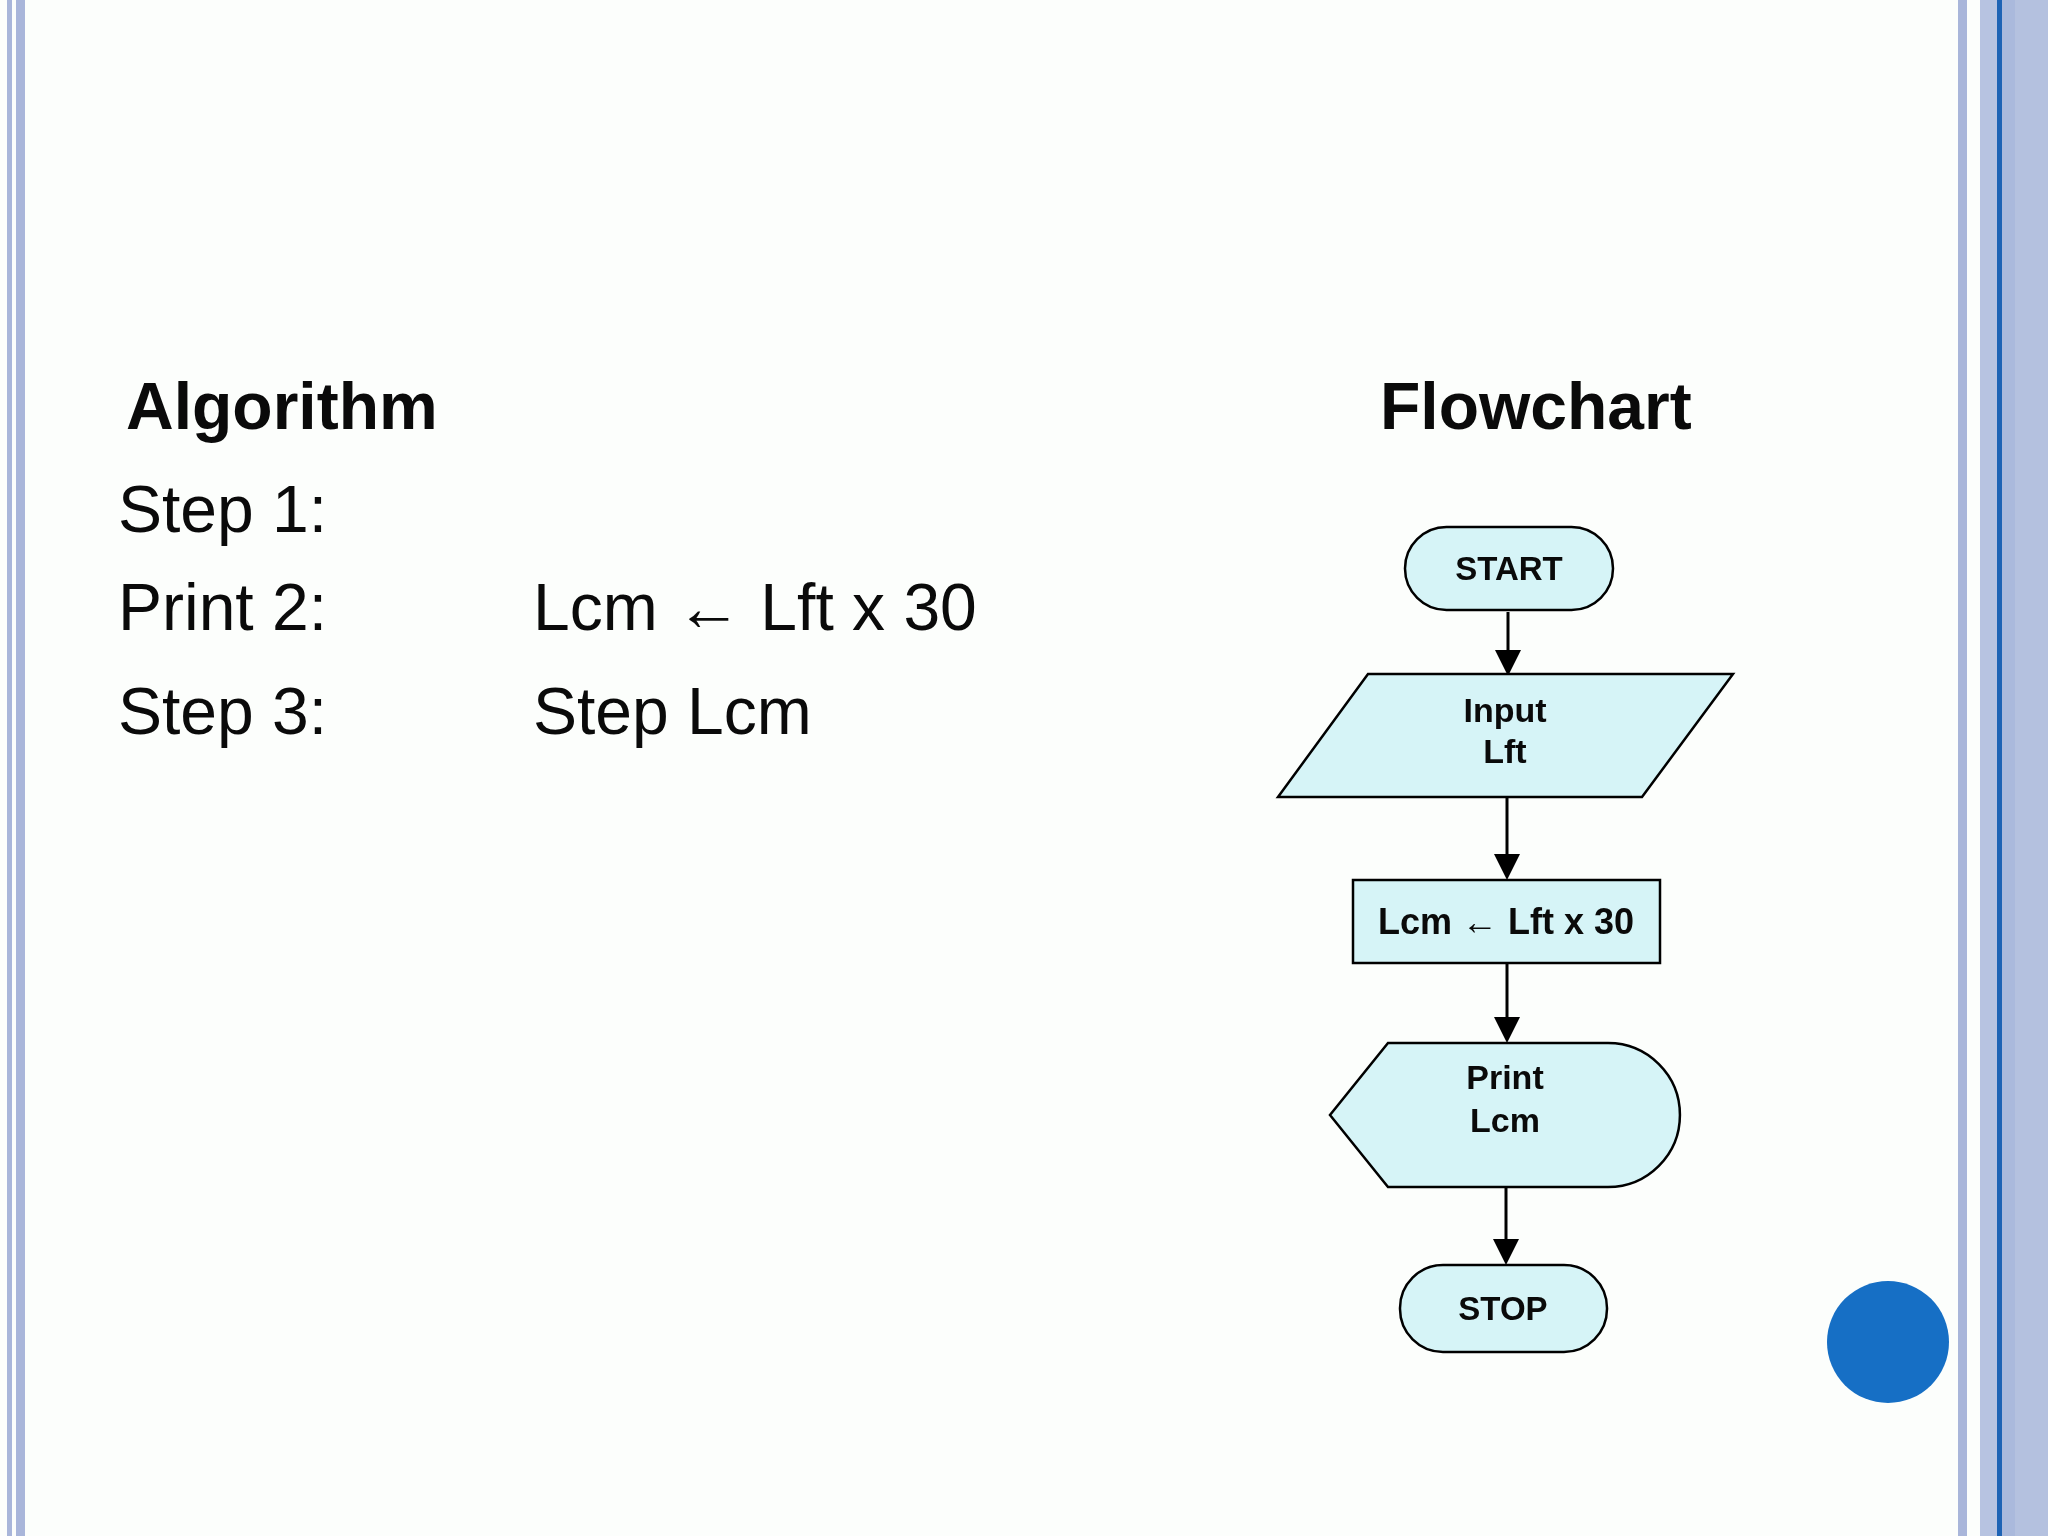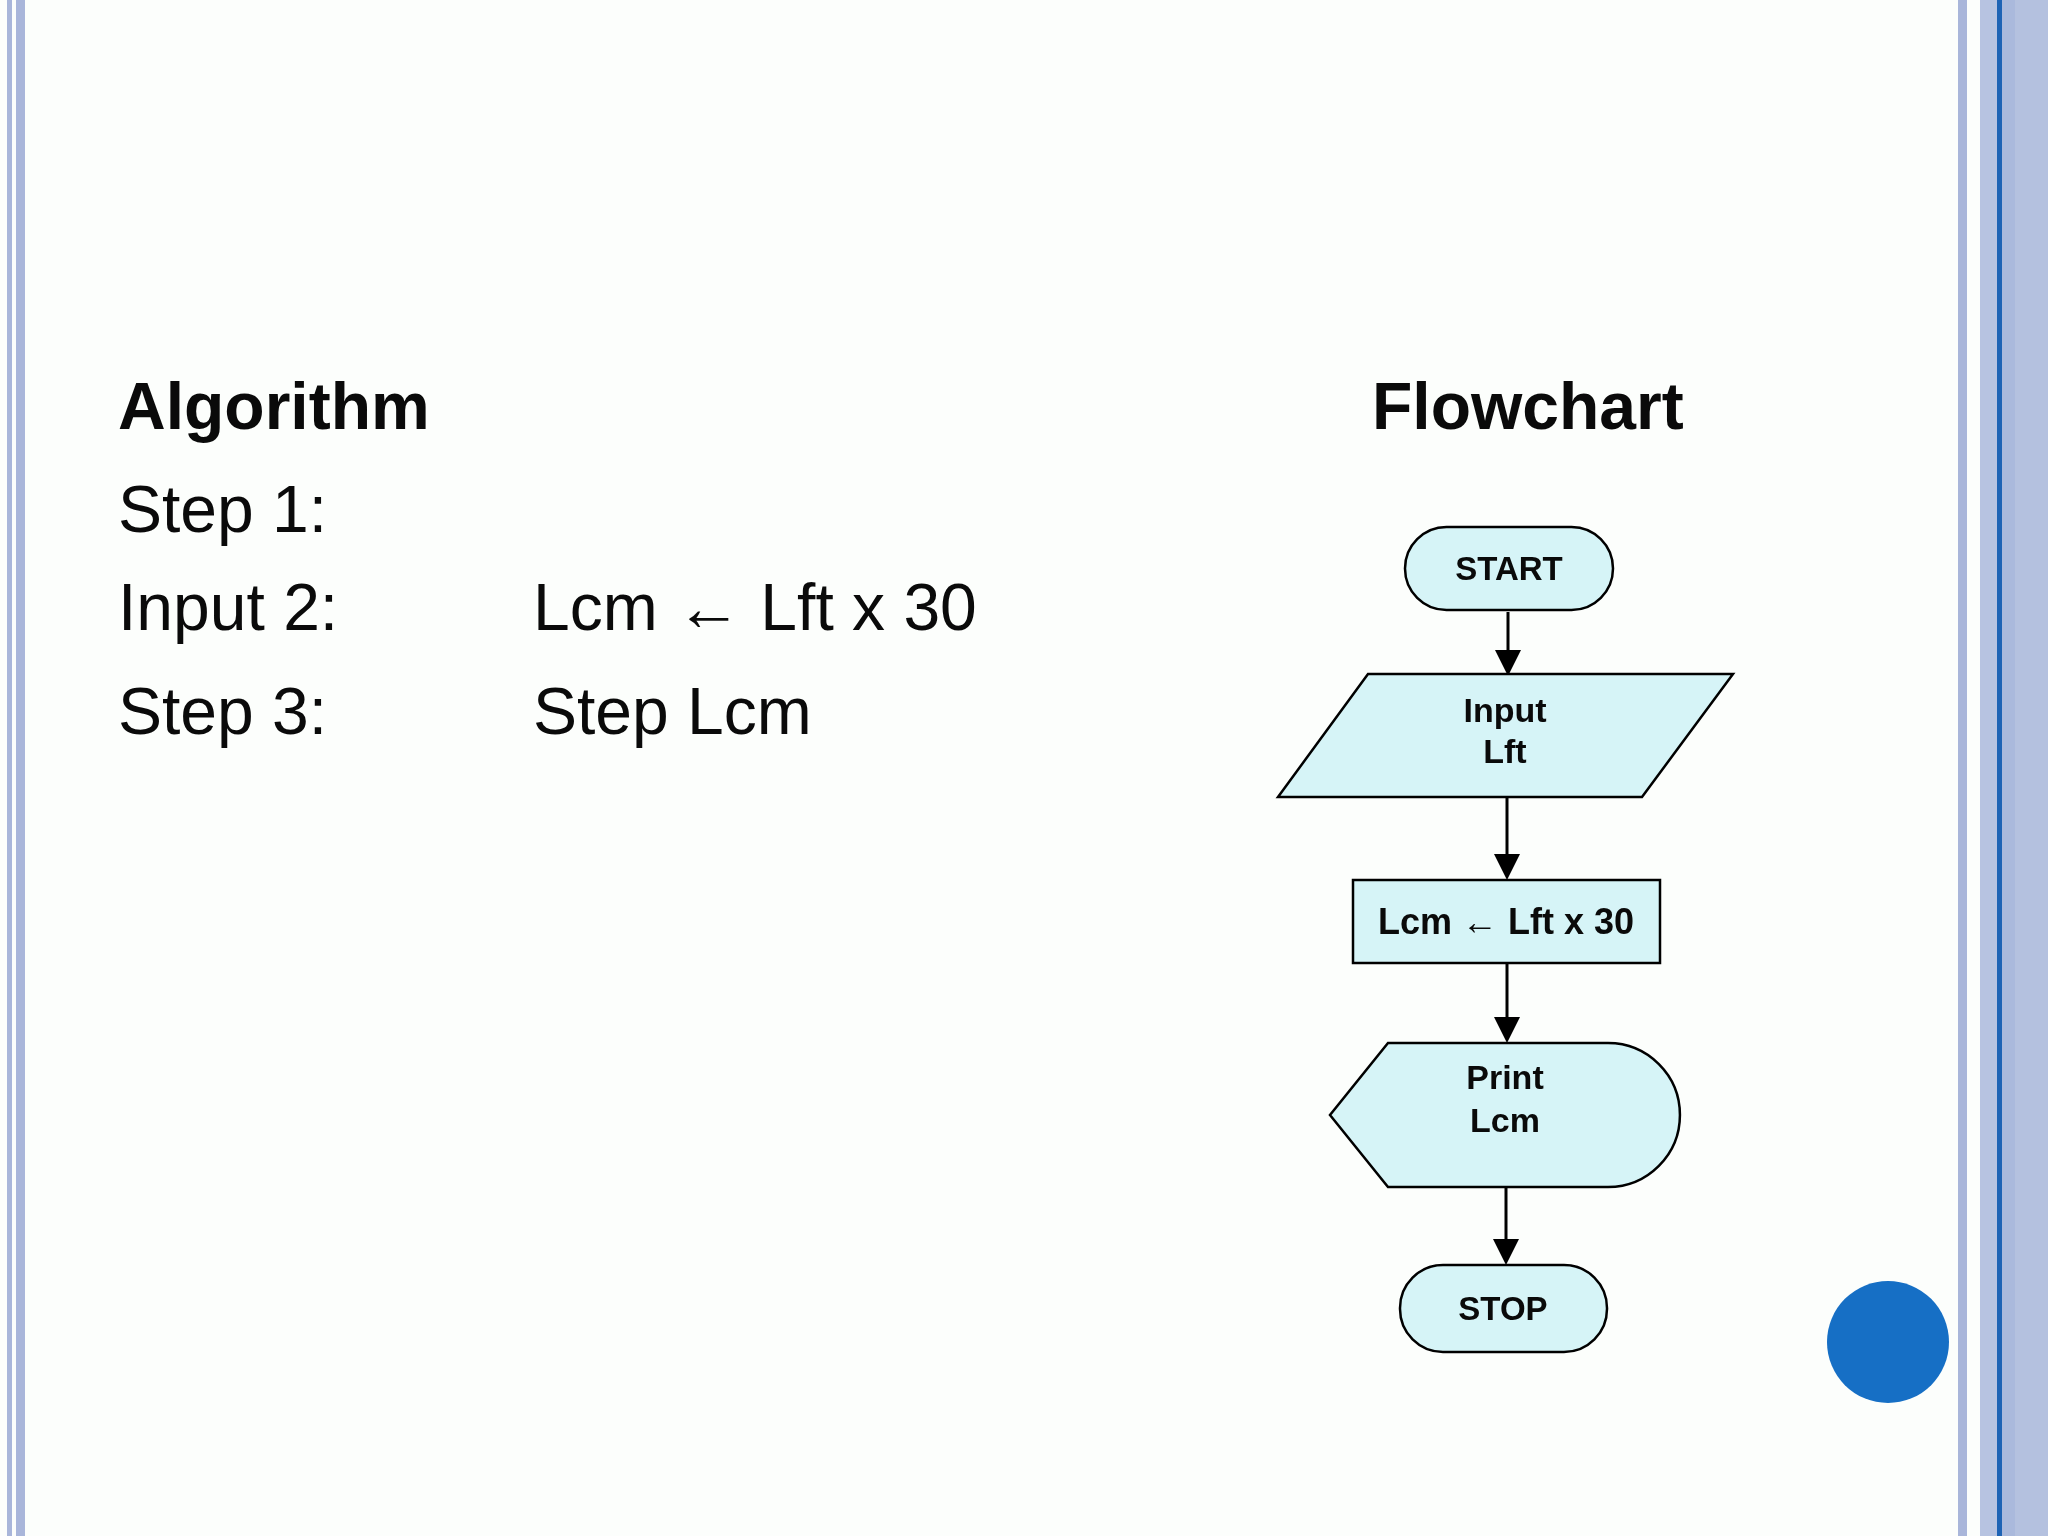--- a/index.html
+++ b/index.html
@@ -13,21 +13,21 @@
   .stripe{position:absolute;top:0;bottom:0;}
   .stripe-l1{left:7px;width:5px;background:#a9b6da;}
   .stripe-l2{left:16px;width:9px;background:#a9b6da;}
   .stripe-r1{left:1958px;width:9px;background:#a9b6da;}
   .stripe-r2{left:1980px;width:17px;background:#b7c3e1;}
   .stripe-r3{left:1997px;width:5px;background:#1e63b5;}
   .stripe-r4{left:2002px;width:13px;background:#aab9dc;}
   .stripe-r5{left:2015px;width:33px;background:#b4c1df;}
 
   
-  .heading{position:absolute;font-size:66px;font-weight:bold;line-height:1;white-space:nowrap;}
+  .heading{position:absolute;font-size:66px;font-weight:bold;line-height:1;white-space:nowrap;margin-left:8px;}
   .heading-algorithm{left:118px;top:373px;}
   .heading-flowchart{left:1372px;top:373px;}
 
   
   .step{position:absolute;left:118px;font-size:66px;line-height:1;white-space:nowrap;display:flex;}
   .step-1{top:476px;}
   .step-2{top:574px;}
   .step-3{top:678px;justify-content:flex-end;}
   .step .lbl{display:inline-block;}
   .step-1 .lbl{width:164px;}
@@ -54,21 +54,21 @@
 <div class="stripe stripe-r4"></div>
 <div class="stripe stripe-r5"></div>
 
 <div class="heading heading-algorithm">Algorithm</div>
 <div class="heading heading-flowchart">Flowchart</div>
 
 <div class="step step-1">
   <span class="lbl">Step 1:</span>
 </div>
 <div class="step step-2">
-  <span class="lbl">Input 2:</span>
+  <span class="lbl">Print 2:</span>
   <span class="content">Lcm ← Lft x 30</span>
 </div>
 <div class="step step-3">
   <span class="lbl">Step 3:</span>
   <span class="content">Step Lcm</span>
 </div>
 
 <svg class="flow-svg" width="490" height="860" viewBox="1260 515 490 860">
 
   <g>

